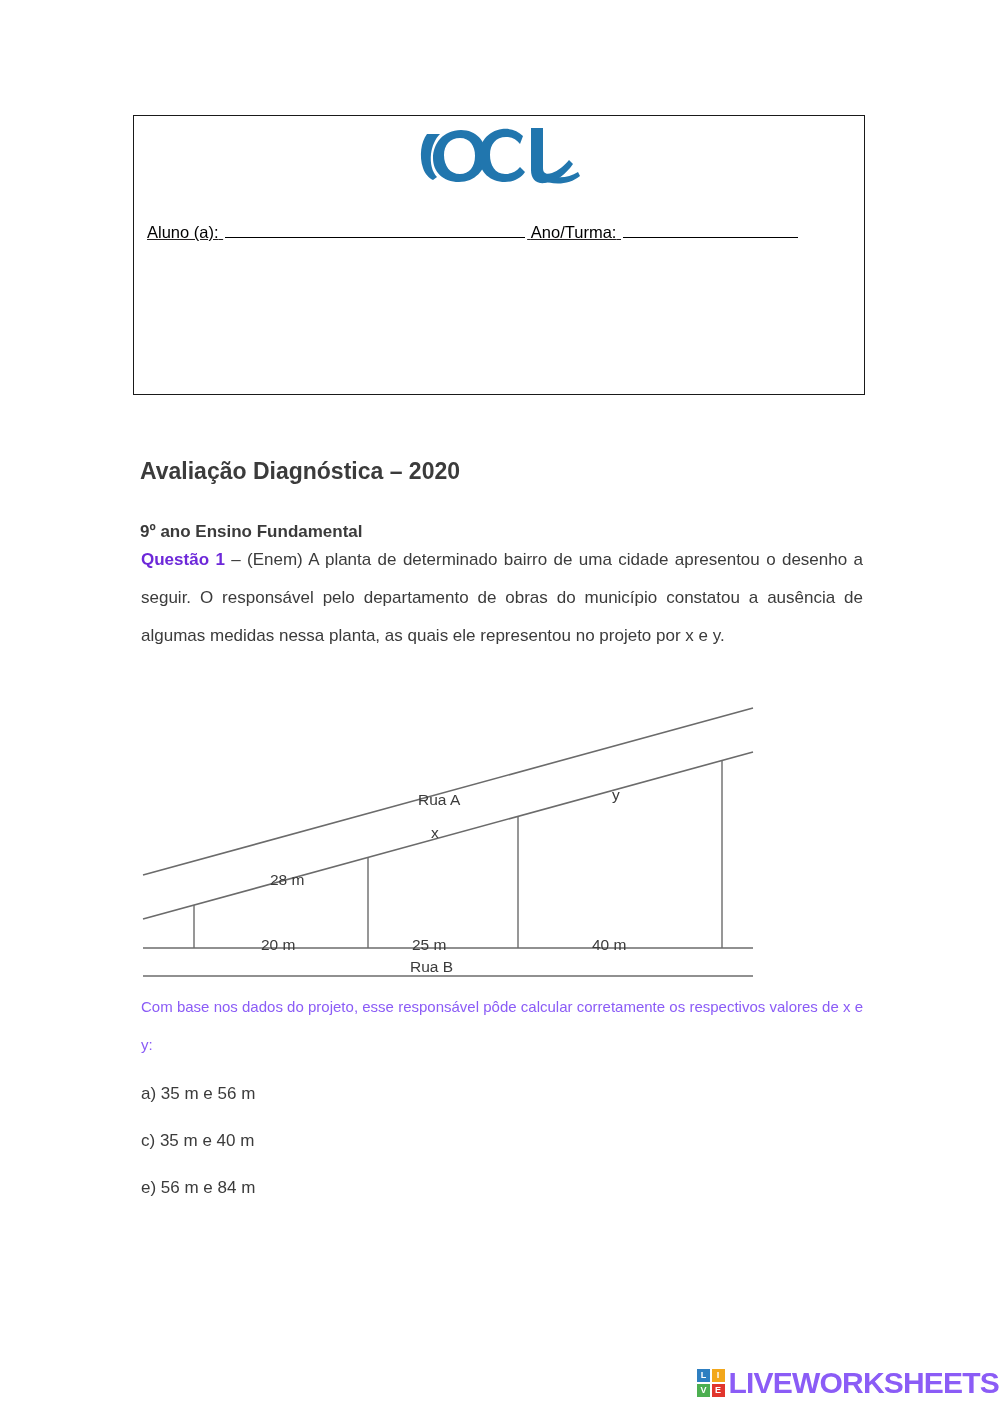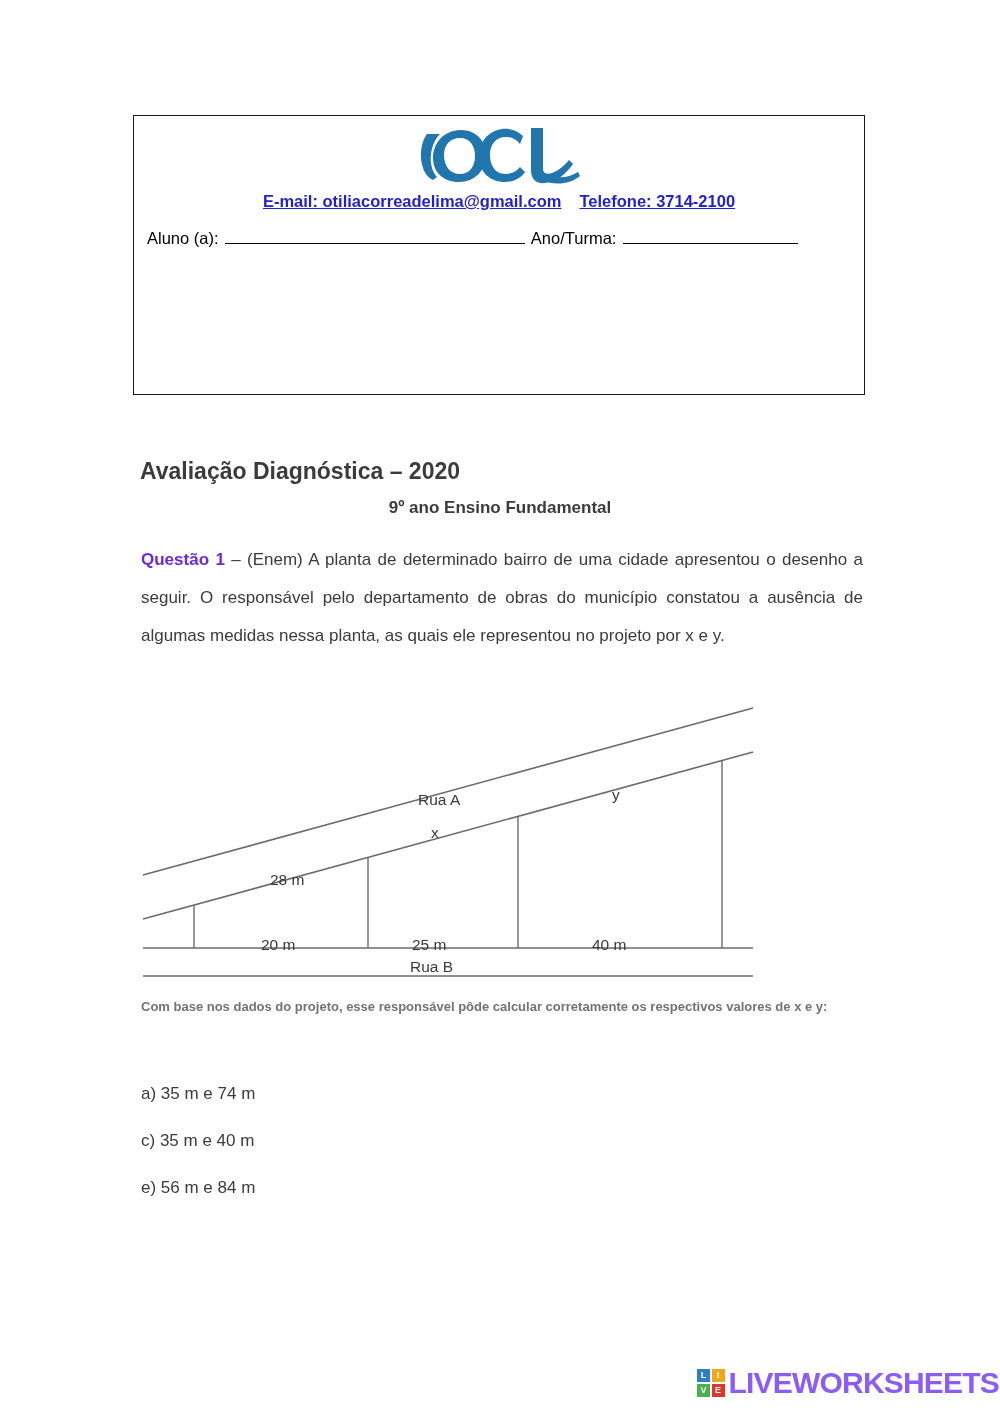--- a/index.html
+++ b/index.html
@@ -60,22 +60,23 @@
     font-size: 16.5px;
     line-height: 23px;
   }
   .contact-line a, .contact-line span.lnk {
     color: #2222cc;
     text-decoration: underline;
   }
   .contact-gap { display:inline-block; width: 18px; }
 
   .form-rows {
-    margin-top: 8px;
+    margin-top: 27px;
     padding: 0 12px 0 13px;
+    text-decoration: underline;
   }
   .form-row {
     font-family: "Liberation Sans", sans-serif;
     font-size: 16.5px;
     line-height: 34px;
     color: #000;
     white-space: nowrap;
   }
   .blank {
     display: inline-block;
@@ -93,23 +94,23 @@
     width: 720px;
     text-align: left;
     font-weight: bold;
     font-size: 23px;
     color: #3b3b3b;
     margin-top: 8px;
   }
   .doc-subtitle {
     position: absolute;
     left: 140px;
-    top: 498px;
+    top: 522px;
     width: 720px;
-    text-align: center;
+    text-align: left;
     font-weight: bold;
     font-size: 17px;
     color: #3b3b3b;
   }
 
   .question-block {
     position: absolute;
     left: 141px;
     top: 541px;
     width: 722px;
@@ -118,25 +119,24 @@
     text-align: justify;
     color: #3b3b3b;
   }
   .question-block b { font-weight: bold; color: #6d28d9; }
 
   .prompt-block {
     position: absolute;
     left: 141px;
     top: 988px;
     width: 722px;
-    font-size: 13px;
+    font-size: 15px;
     line-height: 38px;
     text-align: justify;
-    color: #737373;
-    font-weight: bold;
+    color: #8b5cf6;
   }
 
   .options {
     position: absolute;
     left: 141px;
     top: 1070px;
     width: 722px;
   }
   .option-item {
     font-size: 17px;
@@ -211,23 +211,20 @@
                  L105 45 C101 50, 96 52, 90 52 C80 52, 75 43, 75 33 C75 22, 81 15, 91 15 C97 15, 102 18, 105 22 Z"></path>
 
         <path d="M116 6 L128 6 L128 46 C128 51, 131 53, 137 51 C143 49, 149 44, 154 38 L158 42
                  C151 52, 141 60, 130 61 C121 62, 116 57, 116 48 Z"></path>
         <path d="M128 50 C138 57, 152 57, 163 50 L165 54 C154 63, 137 64, 126 57 Z"></path>
       </g>
     </svg>
   </div>
 
 
-  <div class="contact-line">
-    <span class="lnk">E-mail: otiliacorreadelima@gmail.com</span><span class="contact-gap"></span><span class="lnk">Telefone: 3714-2100</span>
-  </div>
 
   <div class="form-rows">
     <div class="form-row">
       <span>Aluno (a):</span>
       <span class="blank" style="width:300px"></span>
       <span>Ano/Turma:</span>
       <span class="blank" style="width:175px"></span>
     </div>
   </div>
 </div>
@@ -265,21 +262,21 @@
       <text x="277" y="250">25 m</text>
       <text x="457" y="250">40 m</text>
       <text x="275" y="272">Rua B</text>
     </g>
   </svg>
 </div>
 
 <div class="prompt-block">Com base nos dados do projeto, esse responsável pôde calcular corretamente os respectivos valores de x e y:</div>
 
 <div class="options">
-  <div class="option-item">a) 35 m e 74 m</div>
+  <div class="option-item">a) 35 m e 56 m</div>
   <div class="option-item">c) 35 m e 40 m</div>
   <div class="option-item">e) 56 m e 84 m</div>
 </div>
 
 <div class="lw-footer">
   <div class="lw-blocks">
     <div class="blk-l">L</div>
     <div class="blk-i">I</div>
     <div class="blk-v">V</div>
     <div class="blk-e">E</div>

